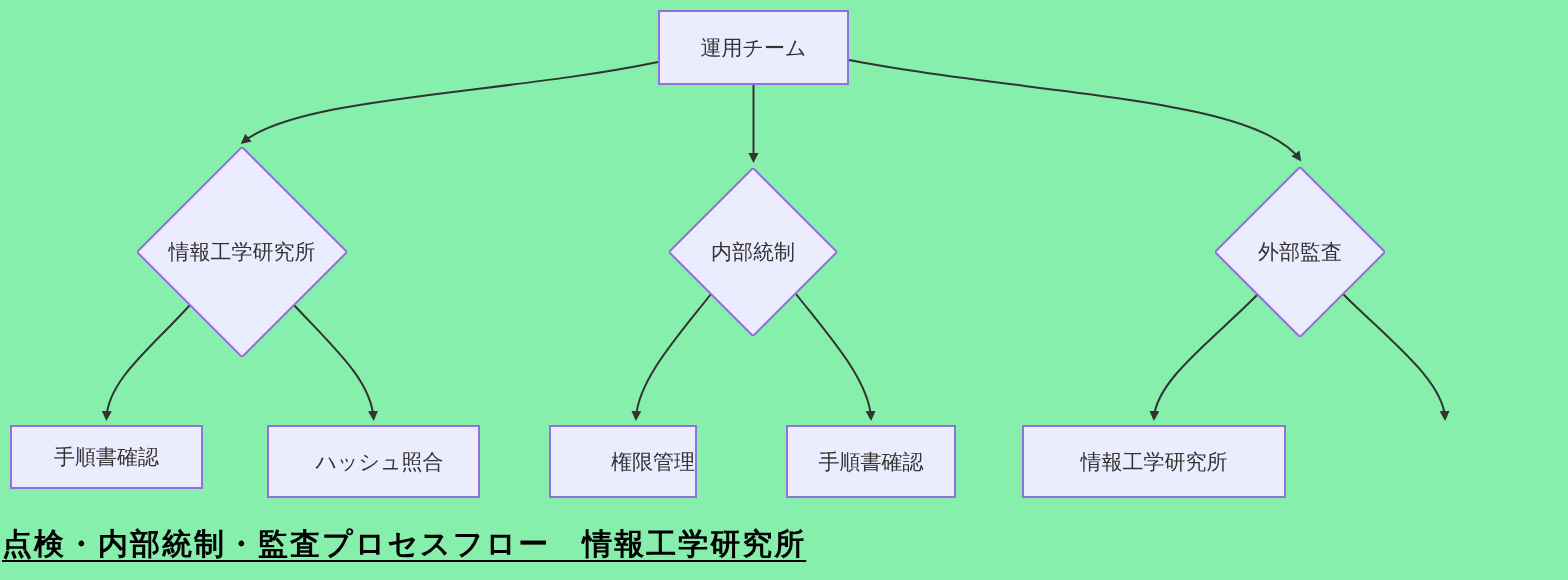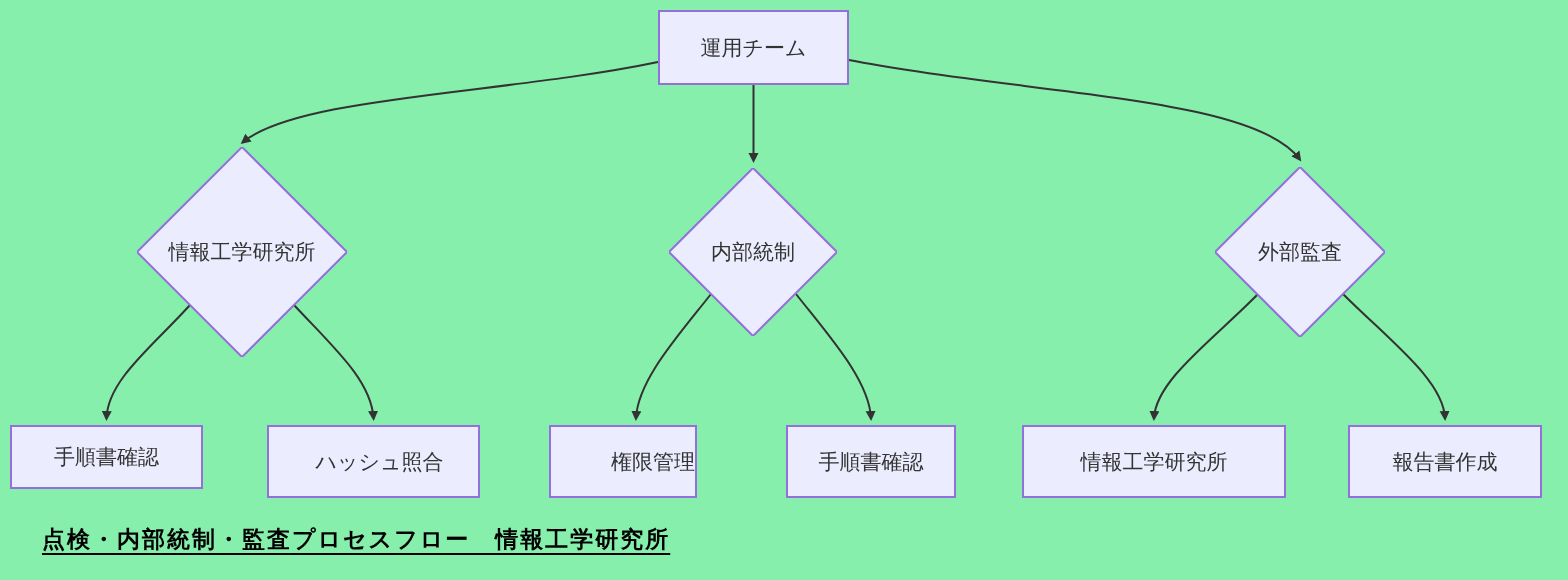--- a/index.html
+++ b/index.html
@@ -66,29 +66,28 @@
     width: 100%;
     height: 100%;
     display: flex;
     align-items: center;
     justify-content: center;
   }
   .caption {
     position: absolute;
     left: 2px;
     top: 524px;
-    font-size: 23px;
+    font-size: 30px;
     font-weight: bold;
     color: #000000;
     letter-spacing: 2px;
     white-space: nowrap;
     text-decoration: underline;
     text-decoration-thickness: 2px;
     text-underline-offset: 6px;
-    margin-left: 40px;
   }
 </style>
 </head>
 <body>
 
 <div class="canvas">
 
   <svg class="edges-layer" viewBox="0 0 1568 580" xmlns="http://www.w3.org/2000/svg">
     <defs>
       <marker id="arrow" markerUnits="userSpaceOnUse" markerWidth="12" markerHeight="12" refX="7" refY="5" orient="auto">
@@ -144,19 +143,16 @@
   </div>
 
   <div class="node-rect" style="left:786px; top:425px; width:170px; height:73px;">
     <span class="node-label">手順書確認</span>
   </div>
 
   <div class="node-rect" style="left:1022px; top:425px; width:264px; height:73px;">
     <span class="node-label">情報工学研究所</span>
   </div>
 
-  <div class="node-rect" style="left:1348px; top:425px; width:194px; height:73px;">
-    <span class="node-label">報告書作成</span>
-  </div>
 
   <div class="caption">点検・内部統制・監査プロセスフロー　情報工学研究所</div>
 
 </div>
 
 </body></html>

